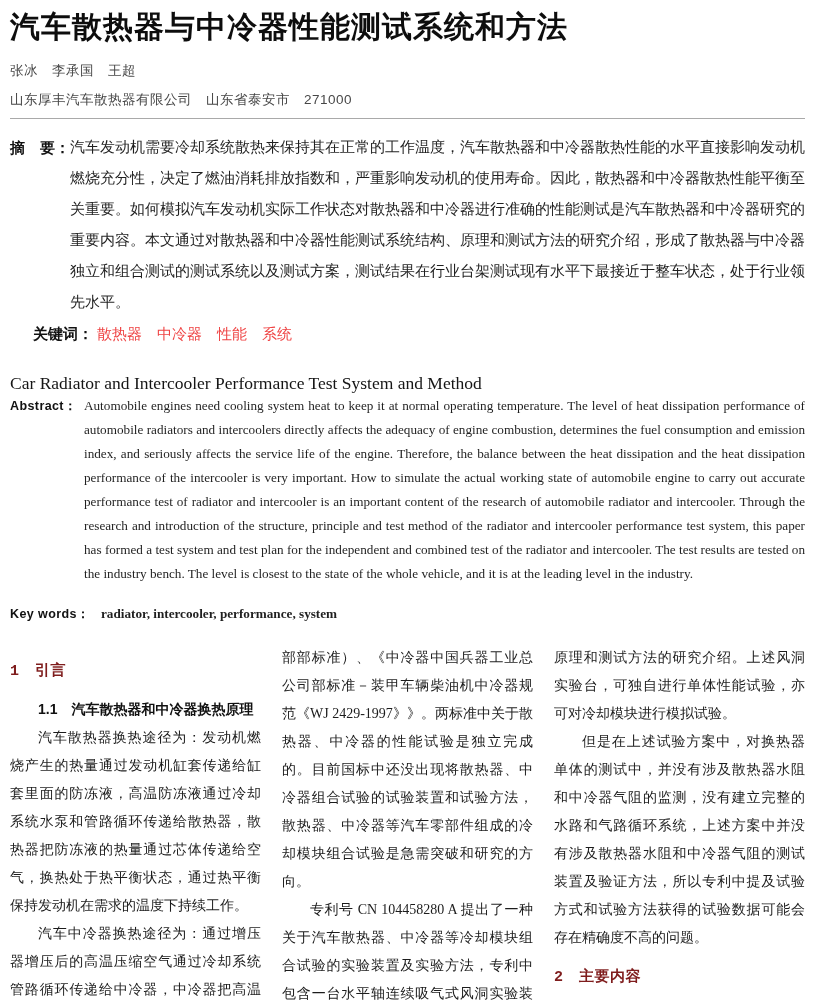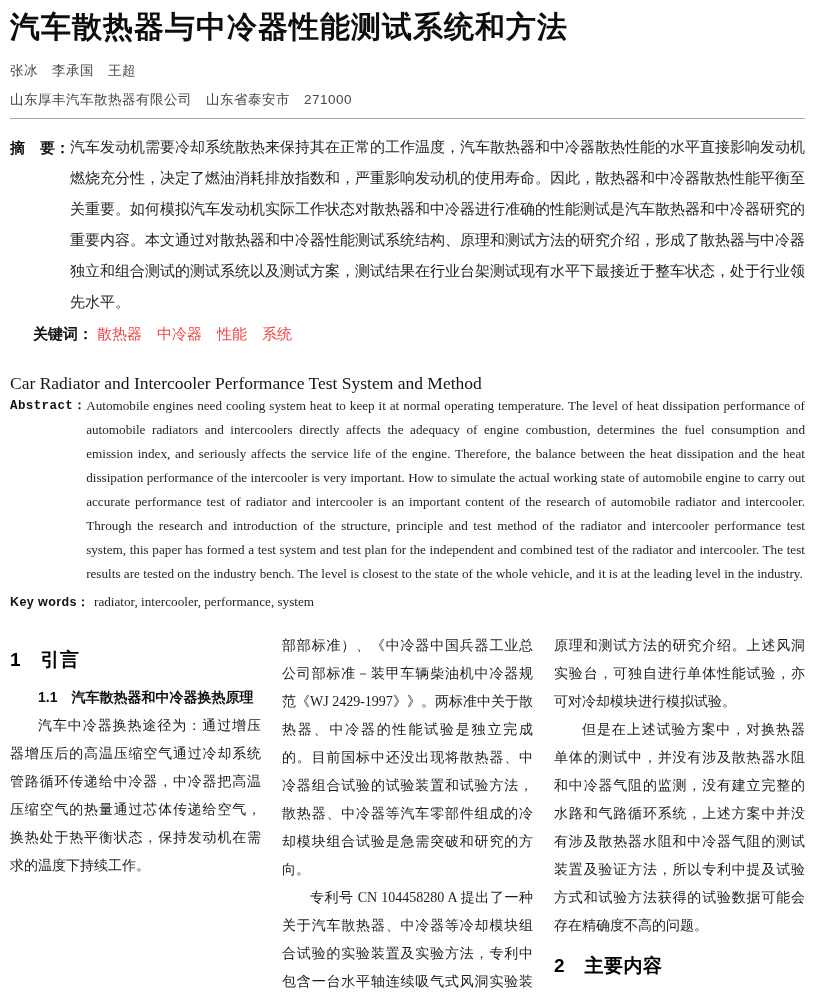--- a/index.html
+++ b/index.html
@@ -27,36 +27,36 @@
   .cn-kw{margin-top:1px;}
   .cn-kw .label{
     flex:0 0 64px;font-family:"Liberation Sans","DejaVu Sans",sans-serif;
     font-weight:bold;font-size:15px;line-height:30px;color:#111;white-space:nowrap;margin-left:23px;
   }
   .cn-kw .text{flex:1;font-size:15px;line-height:30px;color:#ef4444;}
   
   .en-title{font-size:17.5px;line-height:22px;font-weight:normal;color:#151515;margin:23px 0 0 0;}
   .en-authors{font-family:"Liberation Sans","DejaVu Sans",sans-serif;font-size:13.5px;color:#555;margin:11px 0 17px 0;letter-spacing:.3px;}
   .en-abs .label{
-    flex:0 0 74px;font-family:Liberation Mono, monospace;
+    flex:0 0 74px;font-family:Liberation Sans, sans-serif;
     font-weight:bold;font-size:12.5px;line-height:24px;letter-spacing:.4px;color:#111;white-space:nowrap;
   }
   .en-abs .text{flex:1;font-size:13.2px;line-height:24px;text-align:justify;color:#1f1f1f;}
-  .en-kw{margin-top:5px;}
+  .en-kw{margin-top:17px;gap:7px;}
   .en-kw .label{
     flex:0 0 84px;font-family:"Liberation Sans","DejaVu Sans",sans-serif;
     font-weight:bold;font-size:12.5px;line-height:22px;letter-spacing:.4px;color:#111;white-space:nowrap;
   }
-  .en-kw .text{flex:1;font-size:13.2px;line-height:22px;color:#1f1f1f;}
+  .en-kw .text{flex:1;font-size:13.2px;line-height:22px;color:#1f1f1f;font-weight:bold;}
   
   .body-cols{display:flex;gap:21px;margin-top:19px;}
   .col{flex:1 1 0;min-width:0;}
   .sec{
-    font-family:Liberation Sans, sans-serif;
-    font-weight:bold;font-size:19px;line-height:22px;color:#000000;
+    font-family:Liberation Mono, monospace;
+    font-weight:bold;font-size:15px;line-height:22px;color:#7f1d1d;
     margin:15px 0 13px 0;letter-spacing:.5px;
   }
   .col .sec:first-child{margin-top:17px;}
   .sub{
     font-family:"Liberation Sans","DejaVu Sans",sans-serif;
     font-weight:bold;font-size:14px;line-height:26px;color:#111;
     text-indent:2em;text-align:justify;margin:3px 0 2px 0;
   }
   .par,.cont{
     font-size:14px;line-height:28px;text-align:justify;color:#1c1c1c;margin:0;
@@ -96,20 +96,21 @@
   <div class="row en-kw">
     <span class="label">Key words：</span>
     <span class="text">radiator, intercooler, performance, system</span>
   </div>
 
   <div class="body-cols">
 
     <div class="col">
       <h3 class="sec">1　引言</h3>
       <h4 class="sub">1.1　汽车散热器和中冷器换热原理</h4>
+      <p class="par">汽车散热器换热途径为：发动机燃烧产生的热量通过发动机缸套传递给缸套里面的防冻液，高温防冻液通过冷却系统水泵和管路循环传递给散热器，散热器把防冻液的热量通过芯体传递给空气，换热处于热平衡状态，通过热平衡保持发动机在需求的温度下持续工作。</p>
       <p class="par">汽车中冷器换热途径为：通过增压器增压后的高温压缩空气通过冷却系统管路循环传递给中冷器，中冷器把高温压缩空气的热量通过芯体传递给空气，换热处于热平衡状态，保持发动机在需求的温度下持续工作。</p>
 
     </div>
 
     <div class="col">
       <p class="cont">部部标准）、《中冷器中国兵器工业总公司部标准－装甲车辆柴油机中冷器规范《WJ 2429-1997》》。两标准中关于散热器、中冷器的性能试验是独立完成的。目前国标中还没出现将散热器、中冷器组合试验的试验装置和试验方法，散热器、中冷器等汽车零部件组成的冷却模块组合试验是急需突破和研究的方向。</p>
       <p class="par">专利号 CN 104458280 A 提出了一种关于汽车散热器、中冷器等冷却模块组合试验的实验装置及实验方法，专利中包含一台水平轴连续吸气式风洞实验装置，风洞由两个锥形筒对接后焊接而成，两个锥形筒大小相同、外形是两端小中间大的锥形体，实验中模拟装车状态在风洞过渡段自左至右依次是散热器、中冷器组成的冷却模块；散热器单体装配有进、出水管，尽可能的保留实际装车状态；中冷器单体装配有进、出气管，亦尽可能的保留实际装车状态: 进、出水管和进、出气管处安置温度、压力传感器，实时监测</p>
     </div>
 
     <div class="col">

